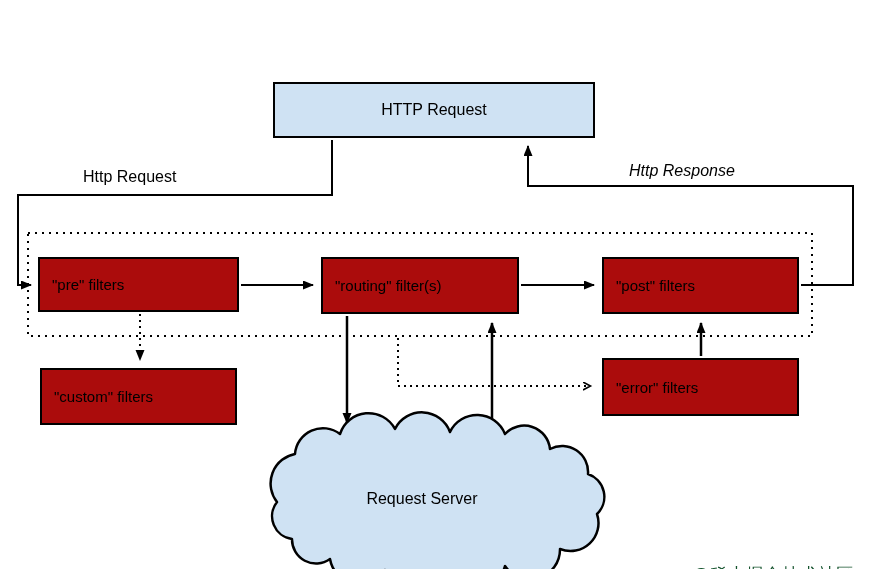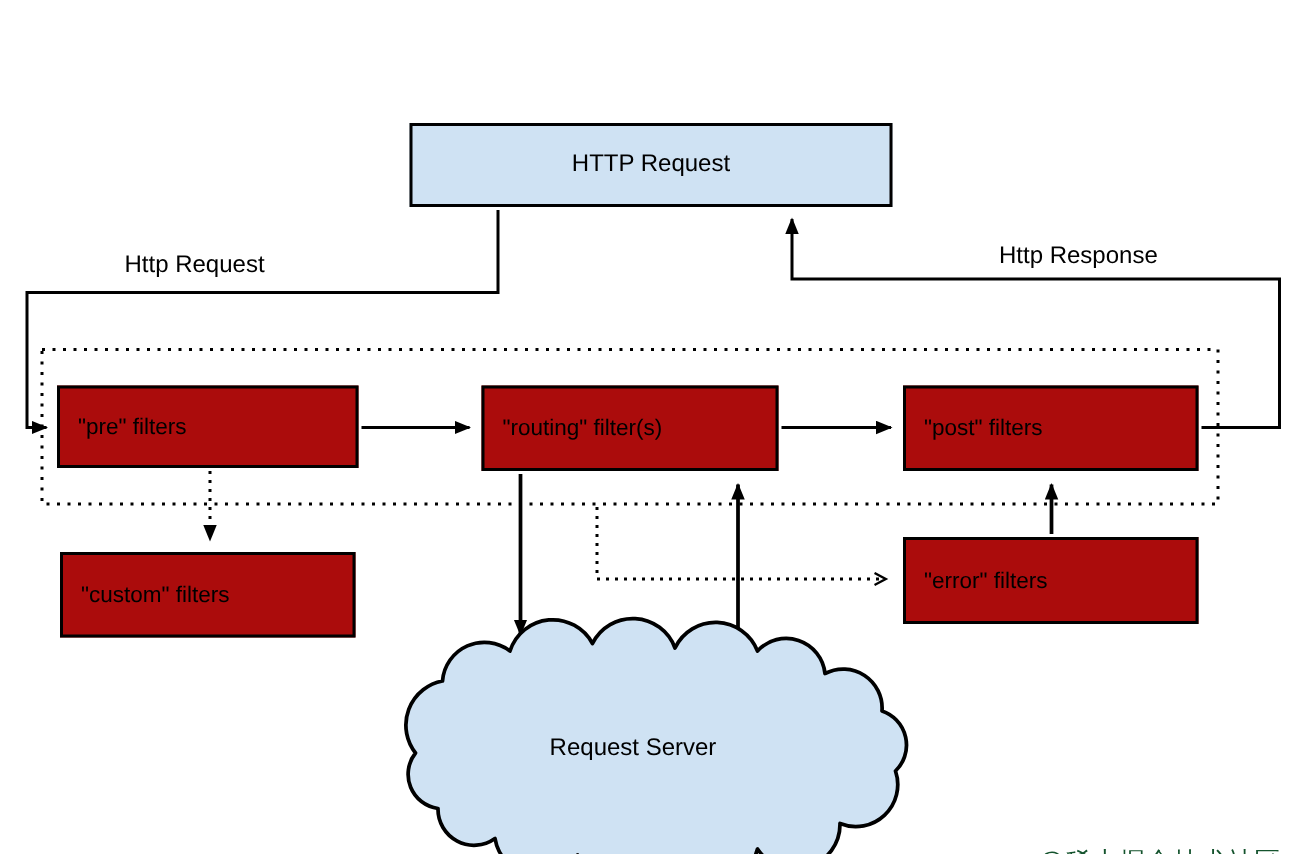--- a/index.html
+++ b/index.html
@@ -87,21 +87,21 @@
              A 32,32 0 0 1 445,538
              A 32,32 0 0 1 385,536
              A 30,30 0 0 1 330,525
              A 24,24 0 0 1 292,505
              A 23,23 0 0 1 277,468 Z" fill="#cfe2f3" stroke="#000" stroke-width="2.5" stroke-linejoin="round"></path>
   </svg>
 
   <div class="box blue-box" style="left:273px;top:48px;width:322px;height:56px;">HTTP Request</div>
 
   <div class="edge-label" style="left:83px;top:134px;">Http Request</div>
-  <div class="edge-label" style="left:666px;top:128px;">Http Response</div>
+  <div class="edge-label" style="left:629px;top:128px;font-style:italic;">Http Response</div>
 
   <div class="box red-box" style="left:38px;top:223px;width:201px;height:55px;">"pre" filters</div>
   <div class="box red-box" style="left:321px;top:223px;width:198px;height:57px;">"routing" filter(s)</div>
   <div class="box red-box" style="left:602px;top:223px;width:197px;height:57px;">"post" filters</div>
   <div class="box red-box" style="left:40px;top:334px;width:197px;height:57px;">"custom" filters</div>
   <div class="box red-box" style="left:602px;top:324px;width:197px;height:58px;">"error" filters</div>
 
   <div class="cloud-label" style="left:342px;top:456px;width:160px;">Request Server</div>
 
   <div class="wm-gray" style="left:692px;top:529px;">@稀土掘金技术社区</div>

